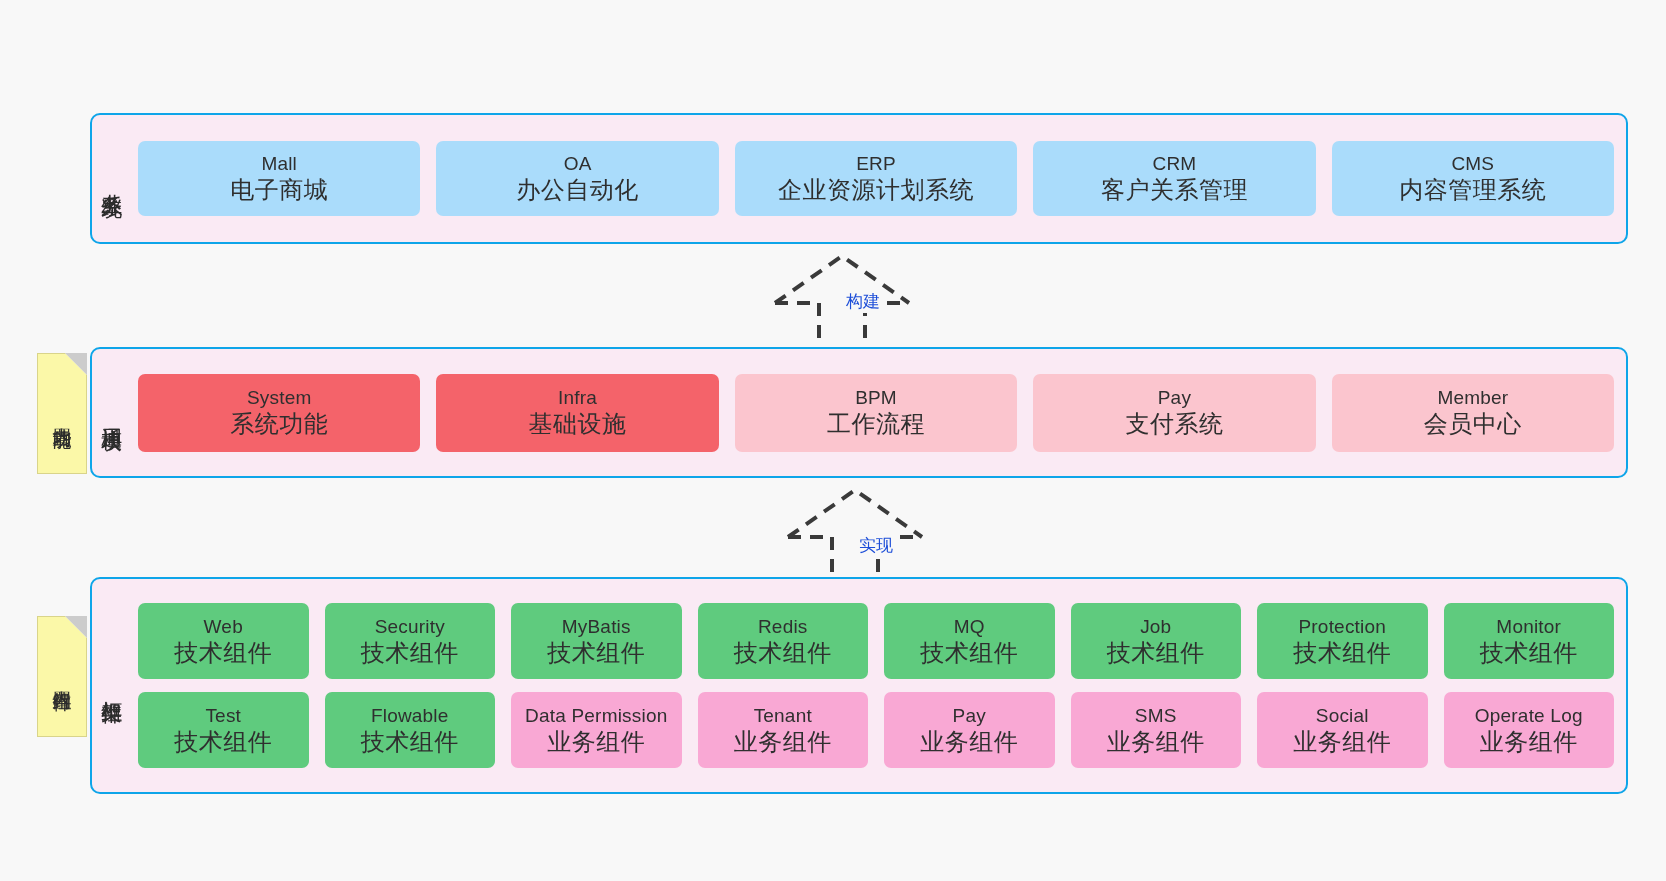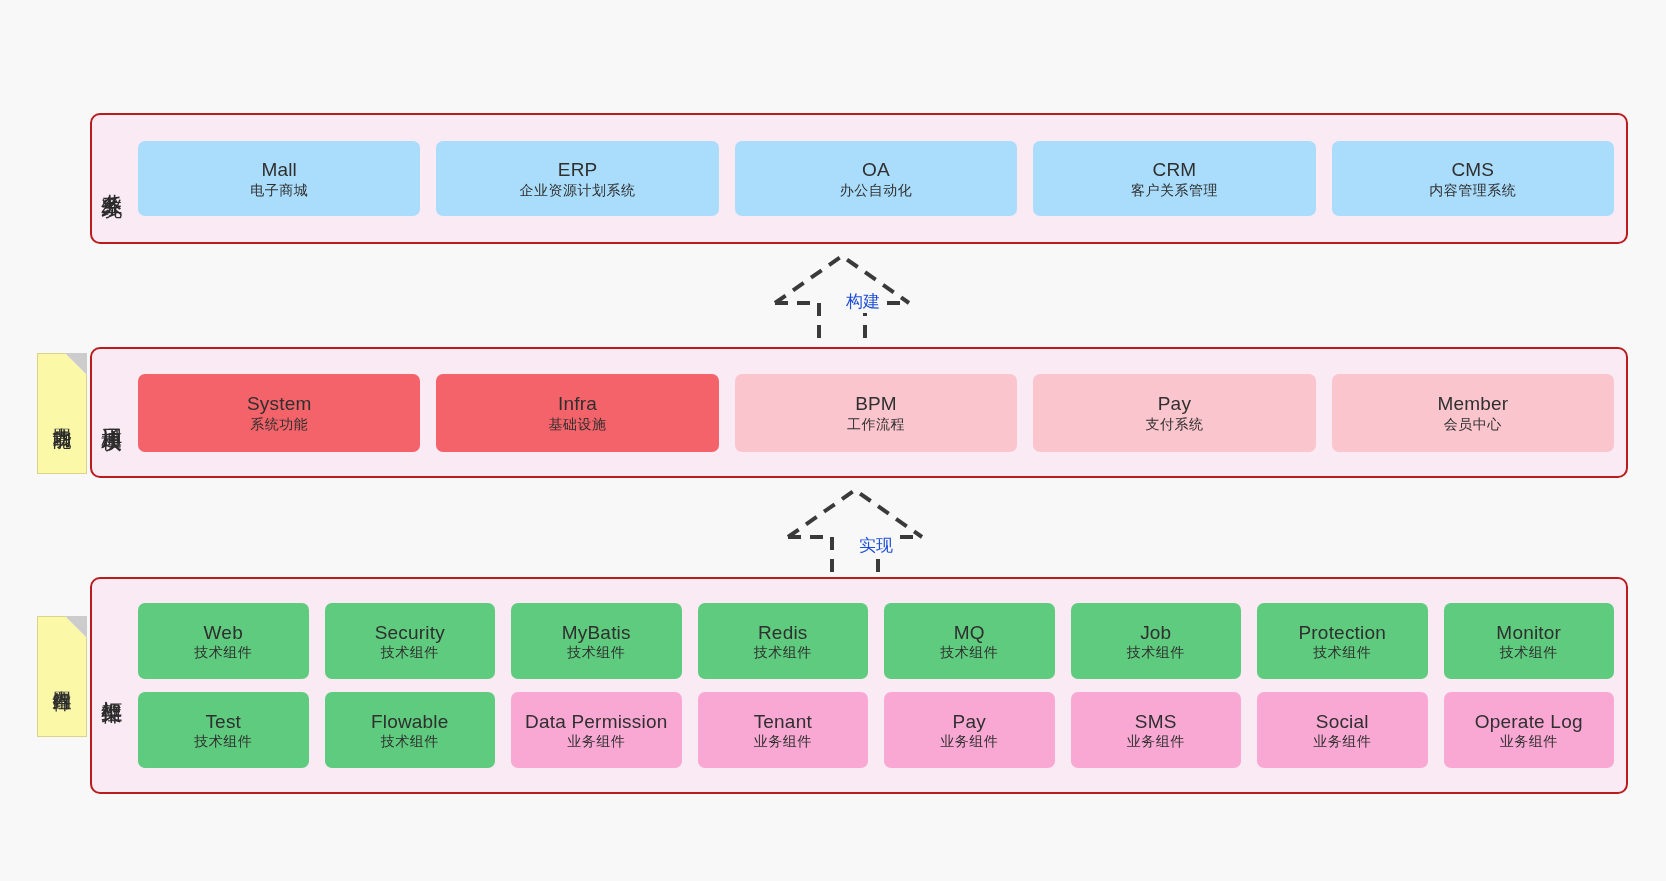--- a/index.html
+++ b/index.html
@@ -18,21 +18,21 @@
 
   #canvas {
     position: absolute;
     inset: 0;
   }
 
   
   .layer {
     position: absolute;
     background: #faeaf4;
-    border: 2px solid #b91c1c;
+    border: 2px solid #0ea5e9;
     border-radius: 10px;
     box-sizing: border-box;
     display: flex;
     flex-direction: row;
     align-items: stretch;
   }
 
   
   .layer-title {
     flex: 0 0 auto;
@@ -76,21 +76,21 @@
     box-sizing: border-box;
     padding: 6px 4px;
     color: #2f2f2f;
     line-height: 1.22;
   }
   .card .en {
     font-size: 19px;
     letter-spacing: .2px;
   }
   .card .cn {
-    font-size: 14px;
+    font-size: 24px;
     letter-spacing: .5px;
   }
 
   
   .c-blue      { background: #aadcfb; }
   .c-red       { background: #f4636a; }
   .c-pink      { background: #fbc5ce; }
   .c-green     { background: #5fcb7e; }
   .c-greenlite { background: #f9a8d4; }
 
@@ -176,26 +176,26 @@
 
   <div class="layer" id="layer-business">
     <div class="layer-title">业务系统</div>
     <div class="cards">
       <div class="card-row">
         <div class="card c-blue">
           <span class="en">Mall</span>
           <span class="cn">电子商城</span>
         </div>
         <div class="card c-blue">
+          <span class="en">OA</span>
+          <span class="cn">办公自动化</span>
+        </div>
+        <div class="card c-blue">
           <span class="en">ERP</span>
           <span class="cn">企业资源计划系统</span>
-        </div>
-        <div class="card c-blue">
-          <span class="en">OA</span>
-          <span class="cn">办公自动化</span>
         </div>
         <div class="card c-blue">
           <span class="en">CRM</span>
           <span class="cn">客户关系管理</span>
         </div>
         <div class="card c-blue">
           <span class="en">CMS</span>
           <span class="cn">内容管理系统</span>
         </div>
       </div>

